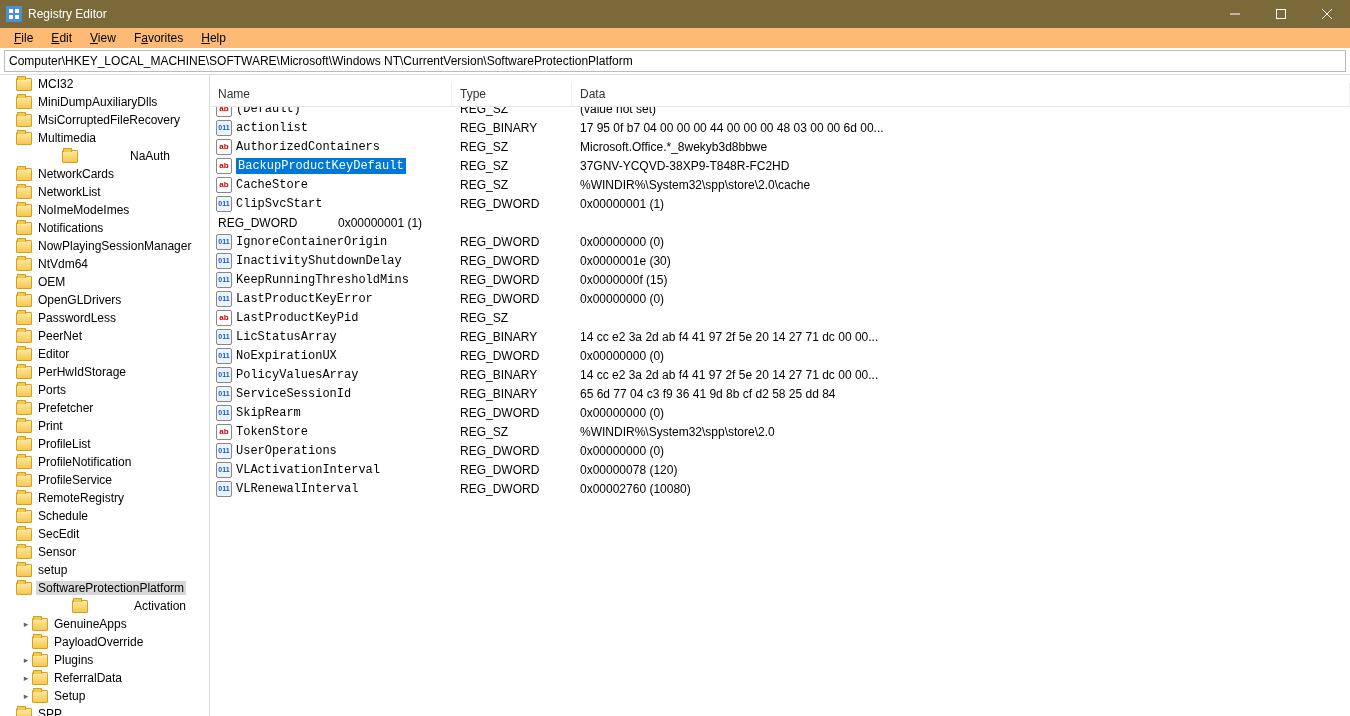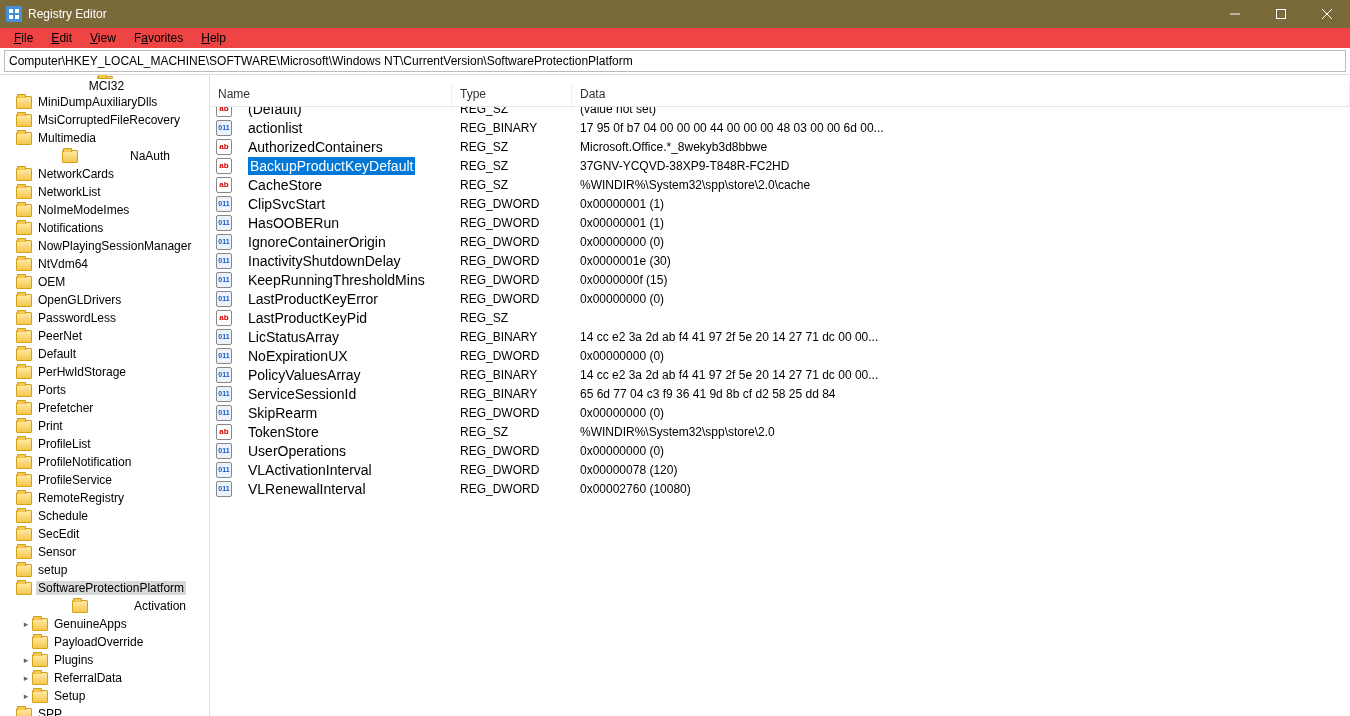--- a/index.html
+++ b/index.html
@@ -1,21 +1,21 @@
 <!DOCTYPE html>
 <html><head>
 <meta charset="utf-8">
 <style>
 * { margin: 0; padding: 0; box-sizing: border-box; font-family: "Segoe UI", Tahoma, sans-serif; font-size: 12px; }
 html, body { width: 1350px; height: 716px; overflow: hidden; background: #fff; }
 .titlebar { height: 28px; background: #7a6a3a; color: #fff; display: flex; align-items: center; padding-left: 6px; }
 .titlebar .icon-box { width: 16px; height: 16px; background: #4a90d9; display: inline-flex; align-items: center; justify-content: center; margin-right: 6px; font-size: 10px; }
 .titlebar .title { flex: 1; font-size: 12px; }
 .titlebar .winbtn { width: 46px; height: 28px; display: flex; align-items: center; justify-content: center; color: #fff; cursor: pointer; }
-.menubar { height: 20px; display: flex; align-items: center; padding: 0 6px; gap: 2px; background: #ef4444; }
+.menubar { height: 20px; display: flex; align-items: center; padding: 0 6px; gap: 2px; background: #fdba74; }
 .menubar .mitem { padding: 2px 8px; cursor: pointer; }
 .menubar .mitem .ul { text-decoration: underline; }
 .addressbar { height: 22px; border: 1px solid #bbb; margin: 2px 4px; display: flex; align-items: center; padding: 0 4px; font-size: 12px; color: #000; background:#fff;}
 .body { display: flex; height: calc(716px - 28px - 20px - 26px); border-top: 1px solid #ddd;}
 .tree-pane { width: 210px; border-right: 1px solid #ddd; overflow-y: auto; position: relative; background:#fff;}
 .tree-pane::-webkit-scrollbar { width: 16px; }
 .tree-pane::-webkit-scrollbar-track { background: #f0f0f0; }
 .tree-pane::-webkit-scrollbar-thumb { background: #c0c0c0; }
 .tree-item { display: flex; align-items: center; height: 18px; padding-left: 4px; cursor: pointer; white-space: nowrap; }
 .tree-item.selected .label { background: #d8d8d8; }
@@ -29,21 +29,21 @@
 .col-name { width: 242px; }
 .col-type { width: 120px; }
 .col-data { flex: 1; }
 .list-row { display: flex; height: 19px; align-items: center; cursor: pointer;}
 .list-row .cell { padding: 0 8px; font-size: 12px; color:#000; white-space: nowrap; overflow: hidden; text-overflow: ellipsis;}
 .list-row .icon { width: 16px; height: 16px; margin-left: 6px; display: inline-flex; align-items: center; justify-content: center; border: 1px solid #888; border-radius: 2px; font-size: 8px; font-weight: bold; flex-shrink:0;text-align:center;}
 .list-row .icon.ab { background: #fff; color: #c00; }
 .list-row .icon.bin { background: #eaf2fb; color: #1a5bbf; font-size:7px;}
 .list-row.selected .name-text { background: #0078d7; color: #fff; padding: 1px 2px;}
 .name-cell-wrap { width: 242px; display:flex; align-items:center;}
-.name-text { margin-left: 16px; font-size:14px;}
+.name-text { margin-left: 4px; font-size:12px;font-family:Liberation Mono, monospace;}
 </style>
 </head>
 <body>
 
 <div class="titlebar">
   <span class="icon-box">
     <svg width="12" height="12" viewBox="0 0 12 12">
         <rect x="1" y="1" width="4" height="4" fill="#fff"></rect>
         <rect x="7" y="1" width="4" height="4" fill="#fff"></rect>
         <rect x="1" y="7" width="4" height="4" fill="#fff"></rect>
@@ -76,21 +76,21 @@
   <span class="mitem">F<span class="ul">a</span><span>vorites</span></span>
   <span class="mitem"><span class="ul">H</span><span>elp</span></span>
 </div>
 
 <div class="addressbar">
   <span>Computer\HKEY_LOCAL_MACHINE\SOFTWARE\Microsoft\Windows NT\CurrentVersion\SoftwareProtectionPlatform</span>
 </div>
 
 <div class="body">
   <div class="tree-pane" id="tree-pane">
-      <div class="tree-item" style="padding-left: 4px; flex-direction: column;">
+      <div class="tree-item" style="padding-left: 4px;">
         <span class="expander"></span>
         <span class="folder"></span>
         <span class="label">MCI32</span>
       </div>
       <div class="tree-item" style="padding-left: 4px;">
         <span class="expander"></span>
         <span class="folder"></span>
         <span class="label">MiniDumpAuxiliaryDlls</span>
       </div>
       <div class="tree-item" style="padding-left: 4px;">
@@ -154,21 +154,21 @@
         <span class="label">PasswordLess</span>
       </div>
       <div class="tree-item" style="padding-left: 4px;">
         <span class="expander"></span>
         <span class="folder"></span>
         <span class="label">PeerNet</span>
       </div>
       <div class="tree-item" style="padding-left: 4px;">
         <span class="expander"></span>
         <span class="folder"></span>
-        <span class="label">Default</span>
+        <span class="label">Editor</span>
       </div>
       <div class="tree-item" style="padding-left: 4px;">
         <span class="expander"></span>
         <span class="folder"></span>
         <span class="label">PerHwIdStorage</span>
       </div>
       <div class="tree-item" style="padding-left: 4px;">
         <span class="expander"></span>
         <span class="folder"></span>
         <span class="label">Ports</span>
@@ -313,24 +313,20 @@
         </div>
         <div class="list-row">
           <div class="name-cell-wrap">
             <span class="icon bin">011</span>
             <span class="name-text">ClipSvcStart</span>
           </div>
           <div class="cell col-type">REG_DWORD</div>
           <div class="cell col-data">0x00000001 (1)</div>
         </div>
         <div class="list-row">
-          <div class="name-cell-wrap">
-            <span class="icon bin">011</span>
-            <span class="name-text">HasOOBERun</span>
-          </div>
           <div class="cell col-type">REG_DWORD</div>
           <div class="cell col-data">0x00000001 (1)</div>
         </div>
         <div class="list-row">
           <div class="name-cell-wrap">
             <span class="icon bin">011</span>
             <span class="name-text">IgnoreContainerOrigin</span>
           </div>
           <div class="cell col-type">REG_DWORD</div>
           <div class="cell col-data">0x00000000 (0)</div>

